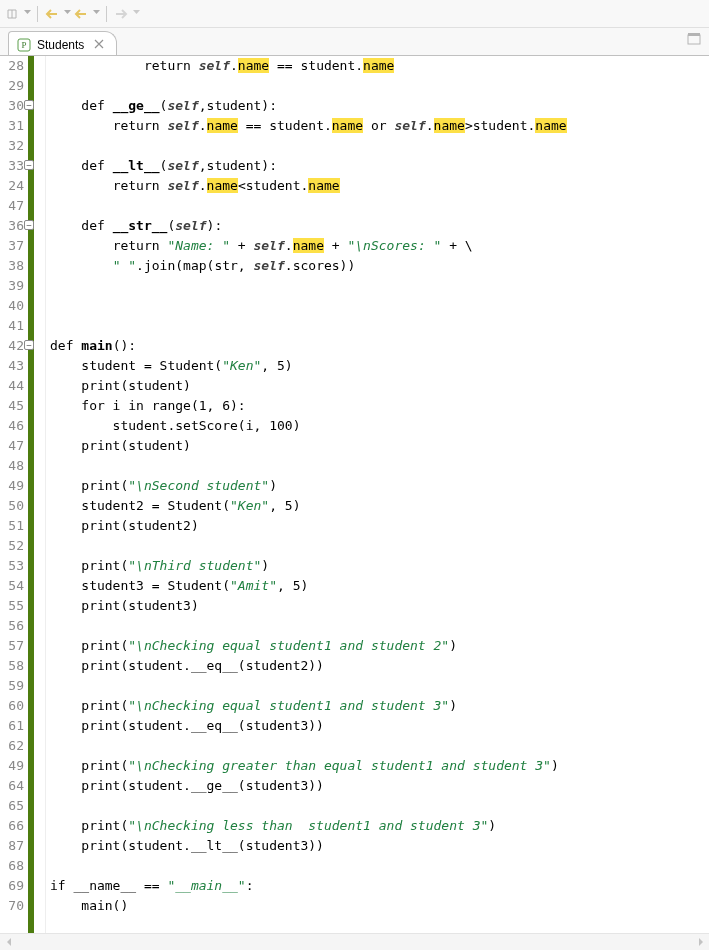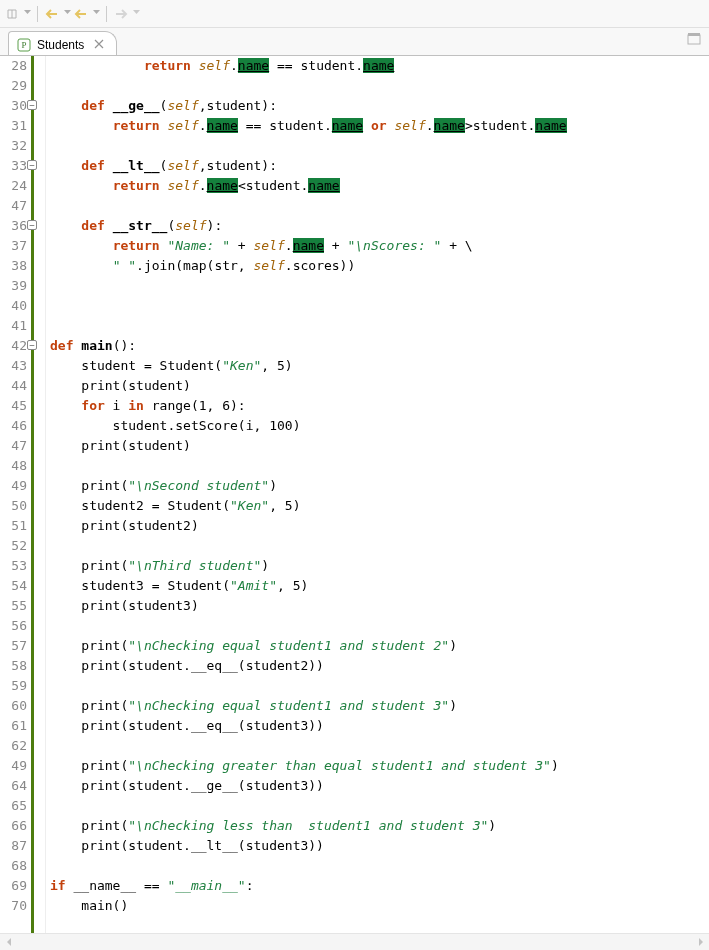--- a/index.html
+++ b/index.html
@@ -7,31 +7,31 @@
 .toolbar { height: 28px; background: #f8f8f8; border-bottom: 1px solid #e0e0e0; display: flex; align-items: center; padding: 0 4px; gap: 2px; }
 .tb-icon { width: 16px; height: 16px; display: flex; align-items: center; justify-content: center; opacity: 0.6; }
 .tb-sep { width: 1px; height: 16px; background: #ccc; margin: 0 4px; }
 .tb-arrow-down { width: 7px; height: 7px; margin-left: 2px; opacity: 0.5; }
 .tabbar { height: 28px; background: #f8f8f8; border-bottom: 1px solid #c0c0c0; display: flex; align-items: flex-end; padding-left: 8px; position: relative; }
 .tab { height: 24px; background: #fff; border: 1px solid #c0c0c0; border-bottom: none; border-radius: 4px 12px 0 0; padding: 3px 10px 0 8px; display: flex; align-items: center; gap: 6px; font-size: 12px; }
 .tab-icon { width: 14px; height: 14px; }
 .tab-close { margin-left: 4px; width: 12px; height: 12px; opacity: 0.7; }
 .tab-max { position: absolute; right: 6px; top: 4px; width: 16px; height: 16px; opacity: 0.6; }
 .editor { flex: 1; display: flex; background: #fff; overflow: hidden; }
-.gutter { width: 34px; background: #fff; border-right: 3px solid #4d7c0f; text-align: right; padding-right: 4px; color: #888; font-family: Consolas, monospace; font-size: 13px; line-height: 20px; user-select: none; }
+.gutter { width: 34px; background: #fff; border-right: 6px solid #4d7c0f; text-align: right; padding-right: 4px; color: #888; font-family: Consolas, monospace; font-size: 13px; line-height: 20px; user-select: none; }
 .gutter .ln { height: 20px; position: relative; }
 .fold-marker { position: absolute; right: -10px; top: 4px; width: 10px; height: 10px; border: 1px solid #888; border-radius: 2px; background: #fff; font-size: 9px; line-height: 8px; text-align: center; color: #666; }
 .fold-col { width: 12px; border-right: 1px solid #eee; }
 .code { flex: 1; font-family: Consolas, monospace; font-size: 13px; line-height: 20px; white-space: pre; padding-left: 4px; overflow: auto; }
 .code .row { height: 20px; }
-.kw { color: #c2410c; font-weight: bold; }
+.kw { color: #000000; font-weight: normal; }
 .fn { font-weight: bold; }
-.self { color: #a16207; font-style: italic; }
+.self { color: #404040; font-style: italic; font-weight: bold; }
 .str { color: #208040; font-style: italic; }
-.hl { background: #15803d; text-decoration: underline; }
+.hl { background: #fde047; }
 .scrollbar-h { height: 17px; background: #f5f5f5; border-top: 1px solid #e5e5e5; display: flex; align-items: center; }
 .sb-btn { width: 17px; height: 17px; display: flex; align-items: center; justify-content: center; opacity: 0.45; }
 .sb-track { flex: 1; height: 17px; }
 svg { display: block; }
 </style>
 </head>
 <body>
 
 <div class="toolbar">
   <span class="tb-icon">

